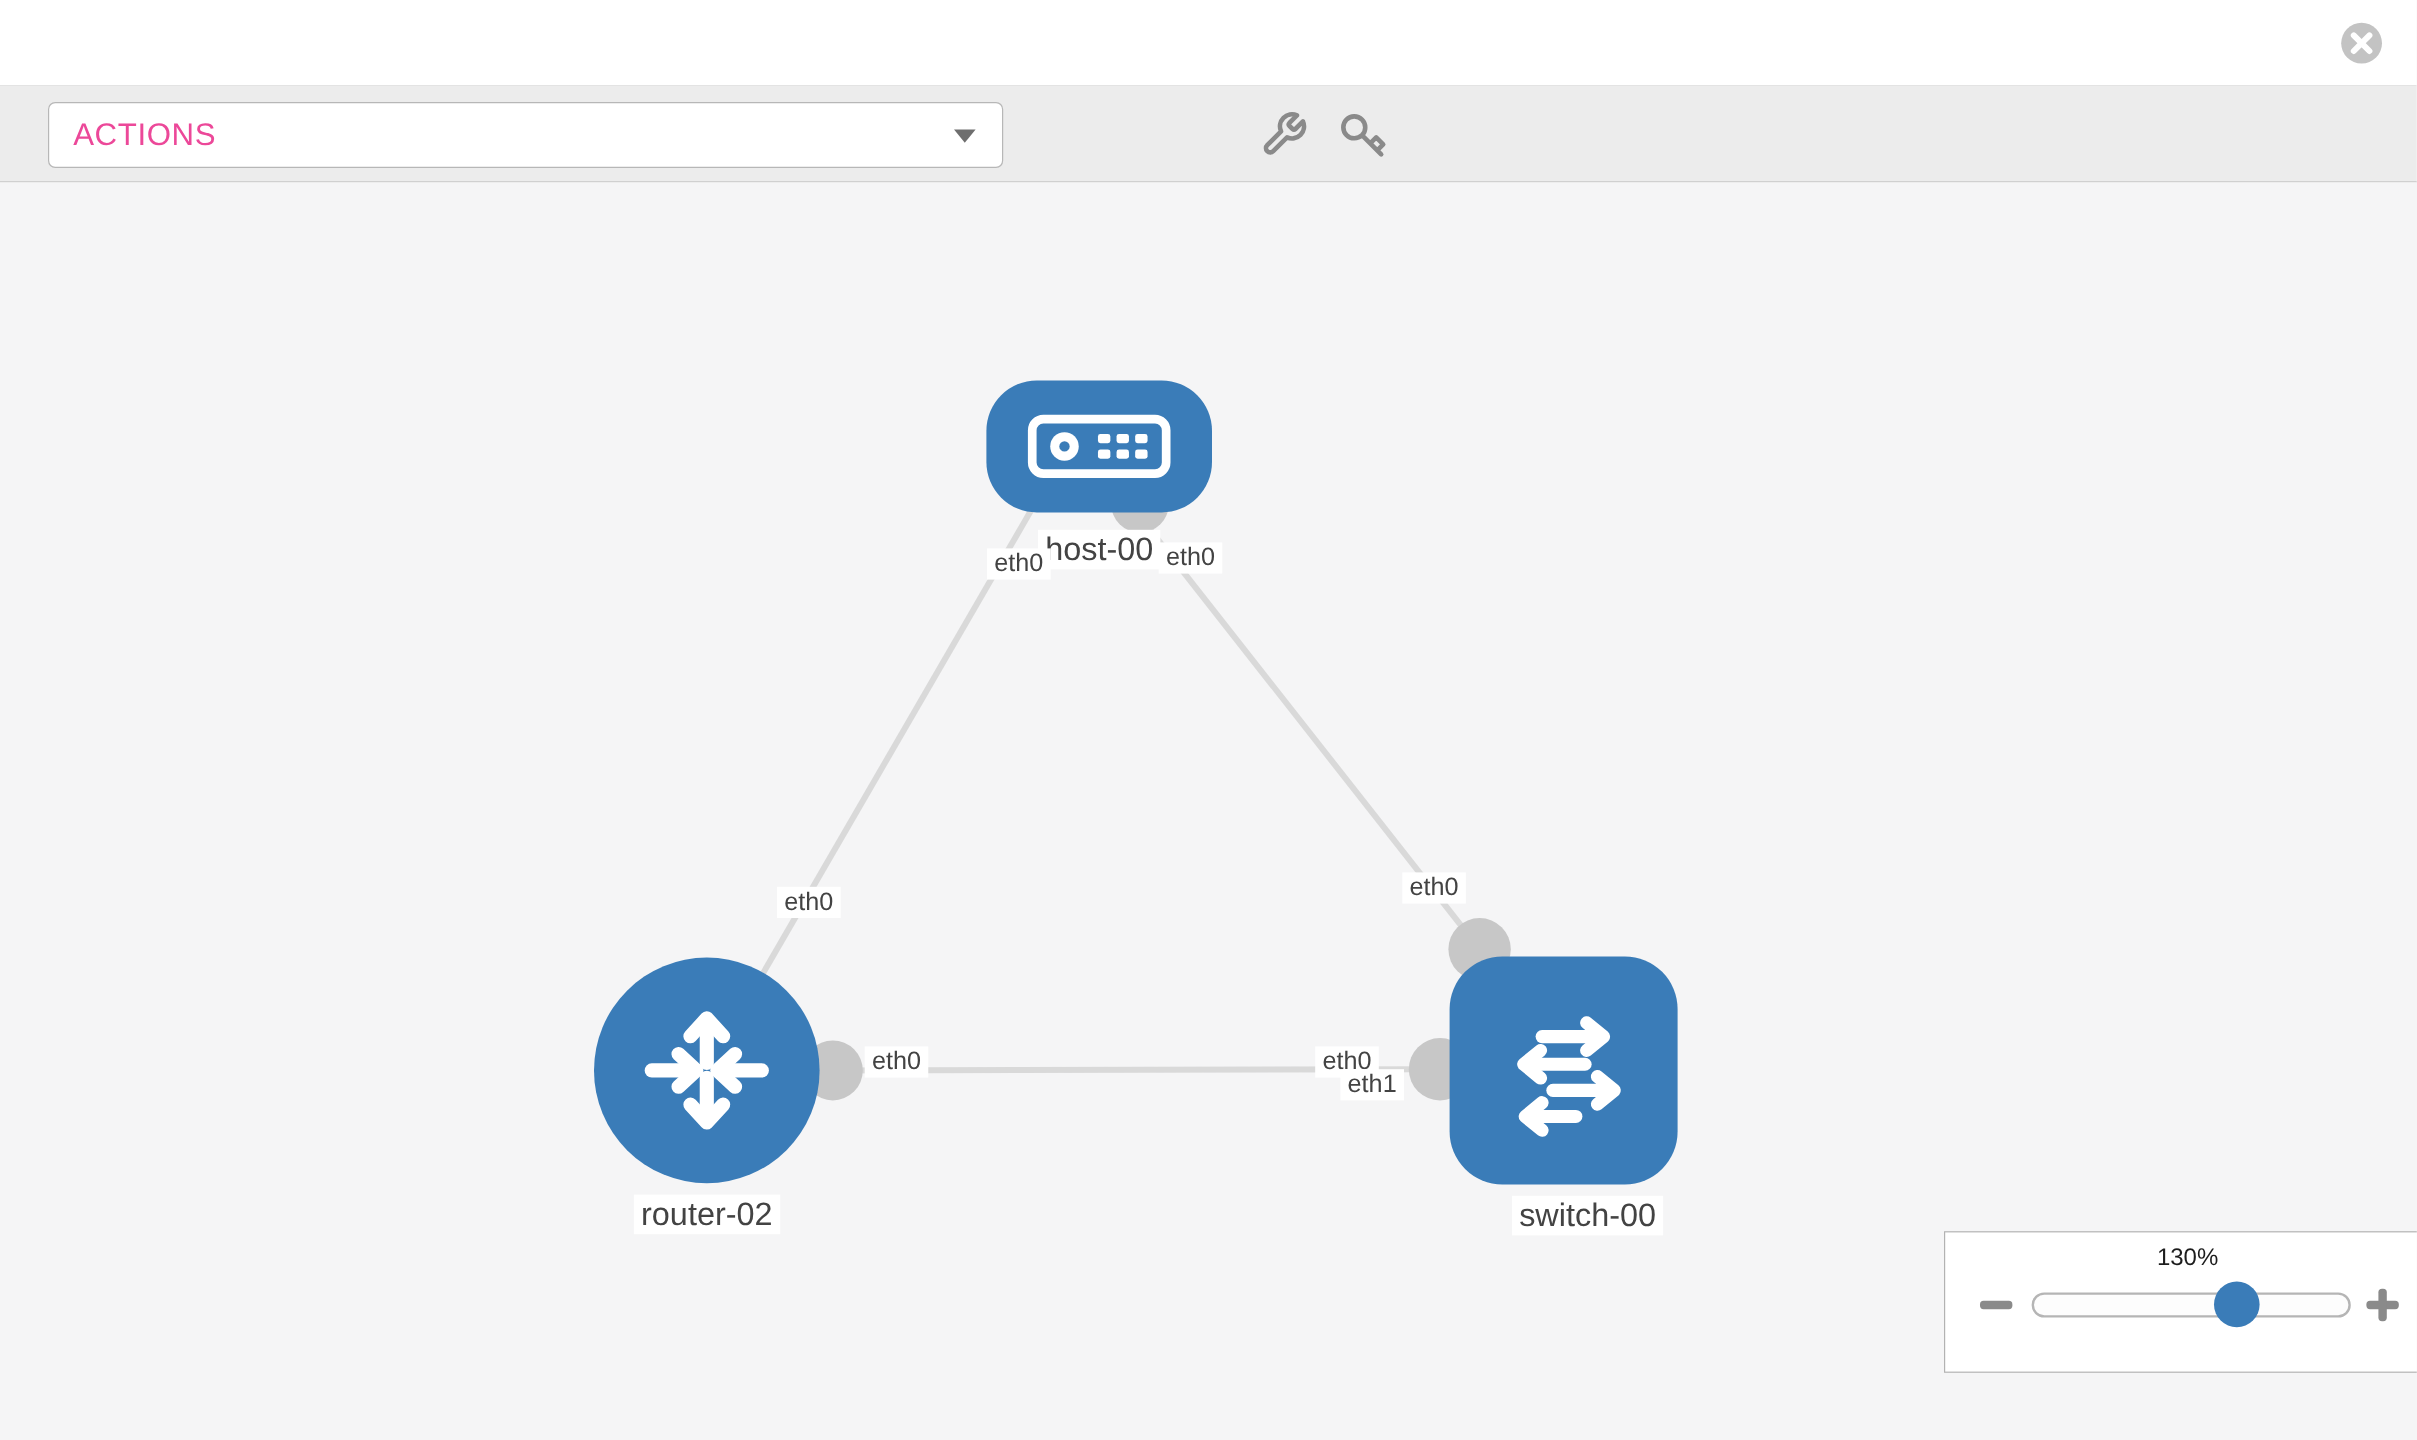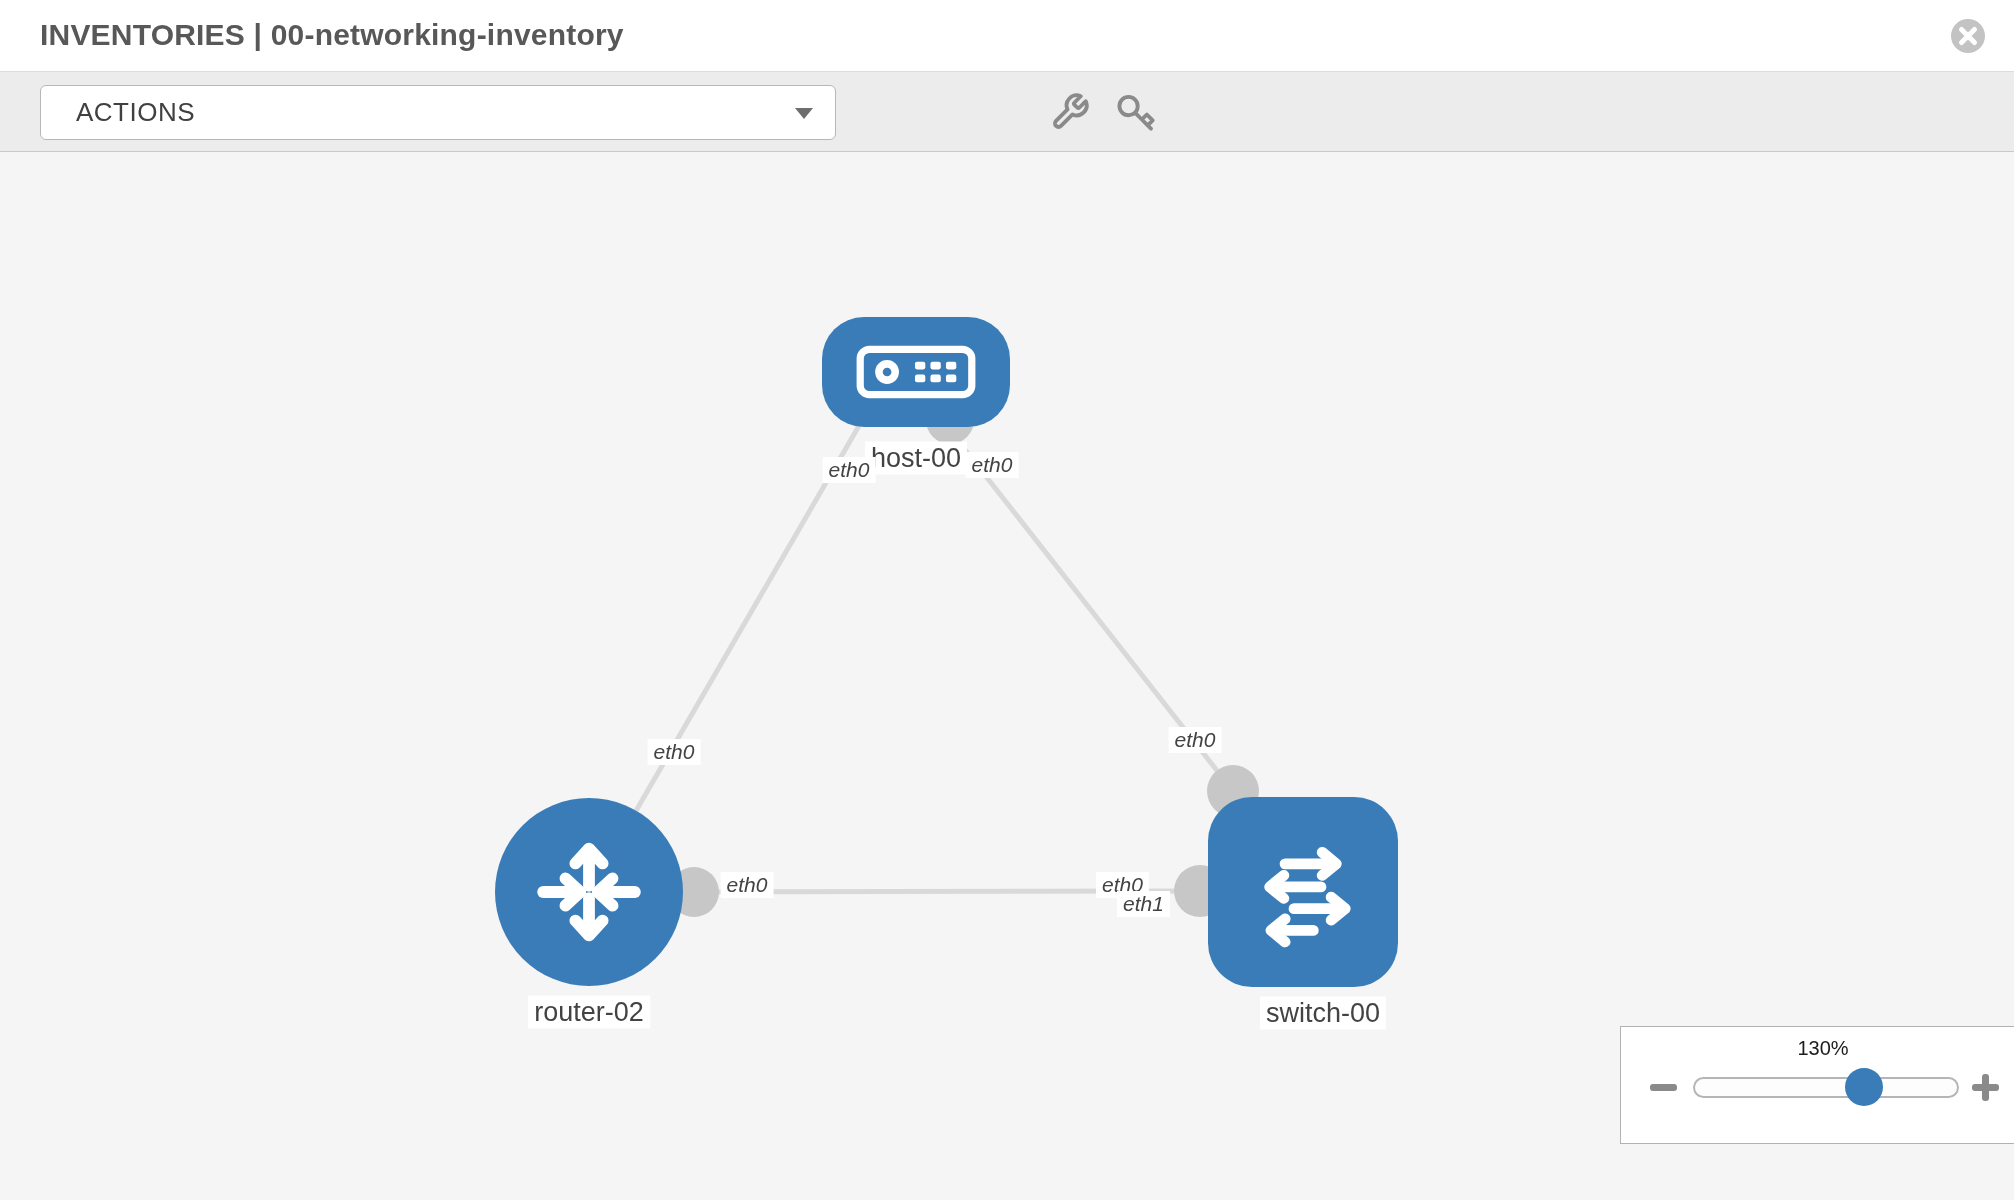--- a/index.html
+++ b/index.html
@@ -12,42 +12,42 @@
             background:#ffffff; border-bottom:1px solid #dcdcdc; }
   .header-title { position:absolute; left:40px; top:18px; font-size:30px; font-weight:bold;
                   color:#585858; letter-spacing:0.2px; }
   .close-btn { position:absolute; right:28px; top:18px; width:36px; height:36px; cursor:pointer; }
 
   
   .toolbar { position:absolute; top:72px; left:0; width:2014px; height:80px;
              background:#ececec; border-bottom:1px solid #c9c9c9; }
   .dropdown { position:absolute; top:13px; height:55px; background:#ffffff;
               border:1px solid #b7b7b7; border-radius:6px; display:flex; align-items:center; }
-  .dropdown-label { font-size:26px; color:#404040; padding-left:35px; letter-spacing:0.5px; }
+  .dropdown-label { font-size:26px; color:#ec4899; padding-left:20px; letter-spacing:0.5px; }
   .caret { position:absolute; right:22px; top:50%; margin-top:-5px; width:0; height:0;
            border-left:9px solid transparent; border-right:9px solid transparent;
            border-top:11px solid #6e6e6e; }
   .actions-dd { left:40px; width:796px; }
   .search-dd  { left:1182px; width:798px; }
   .tool-icon-btn { position:absolute; top:20px; width:40px; height:40px; cursor:pointer; }
   .wrench-btn { left:1050px; }
   .key-btn { left:1116px; }
 
   
   .canvas { position:absolute; top:152px; left:0; width:2014px; height:1048px; background:#f5f5f6; }
   .links-svg { position:absolute; top:0; left:0; z-index:1; }
   .node { position:absolute; z-index:2; background:#3a7cb8; display:flex;
           align-items:center; justify-content:center; cursor:pointer; }
   .node-host   { left:822px; top:165px; width:188px; height:110px; border-radius:42px; }
   .node-router { left:495px; top:646px; width:188px; height:188px; border-radius:50%; }
   .node-switch { left:1208px; top:645px; width:190px; height:190px; border-radius:44px; }
   .chip { position:absolute; z-index:3; background:#ffffff; color:#434343;
           padding:1px 6px; white-space:nowrap; transform:translate(-50%,-50%); }
   .node-label { font-size:27px; z-index:3; }
-  .if-label { font-size:21px; z-index:3;font-style:italic; }
+  .if-label { font-size:21px; z-index:3; }
   .if-label.behind { z-index:3; transform:translate(0,-50%); }
   .if-label.front  { z-index:4; transform:translate(0,-50%); }
 
   
   .zoom-panel { position:absolute; left:1620px; top:1026px; width:446px; height:118px;
                 background:#ffffff; border:1px solid #b2b2b2; z-index:5; }
   .zoom-percent { position:absolute; left:152px; top:10px; width:100px; text-align:center;
                   font-size:20px; color:#1c1c1c; }
   .zoom-minus { position:absolute; left:29px; top:57px; width:27px; height:7px;
                 background:#8a8a8a; border-radius:3px; cursor:pointer; }
@@ -58,21 +58,20 @@
                 background:#fdfdfd; border:2px solid #b5b5b5; border-radius:12px; cursor:pointer; }
   .zoom-thumb { position:absolute; left:224px; top:41px; width:38px; height:38px;
                 border-radius:50%; background:#3a7cb8; cursor:grab; }
 </style>
 </head>
 <body>
 
 <div id="app">
 
   <div class="header">
-    <div class="header-title">INVENTORIES | 00-networking-inventory</div>
     <div class="close-btn">
       <svg width="36" height="36" viewBox="0 0 36 36">
         <circle cx="18" cy="18" r="17" fill="#c3c3c3"></circle>
         <path d="M11.5 11.5 L24.5 24.5 M24.5 11.5 L11.5 24.5" stroke="#ffffff" stroke-width="5" stroke-linecap="round"></path>
       </svg>
     </div>
   </div>
 
   <div class="toolbar">
     <div class="dropdown actions-dd">

